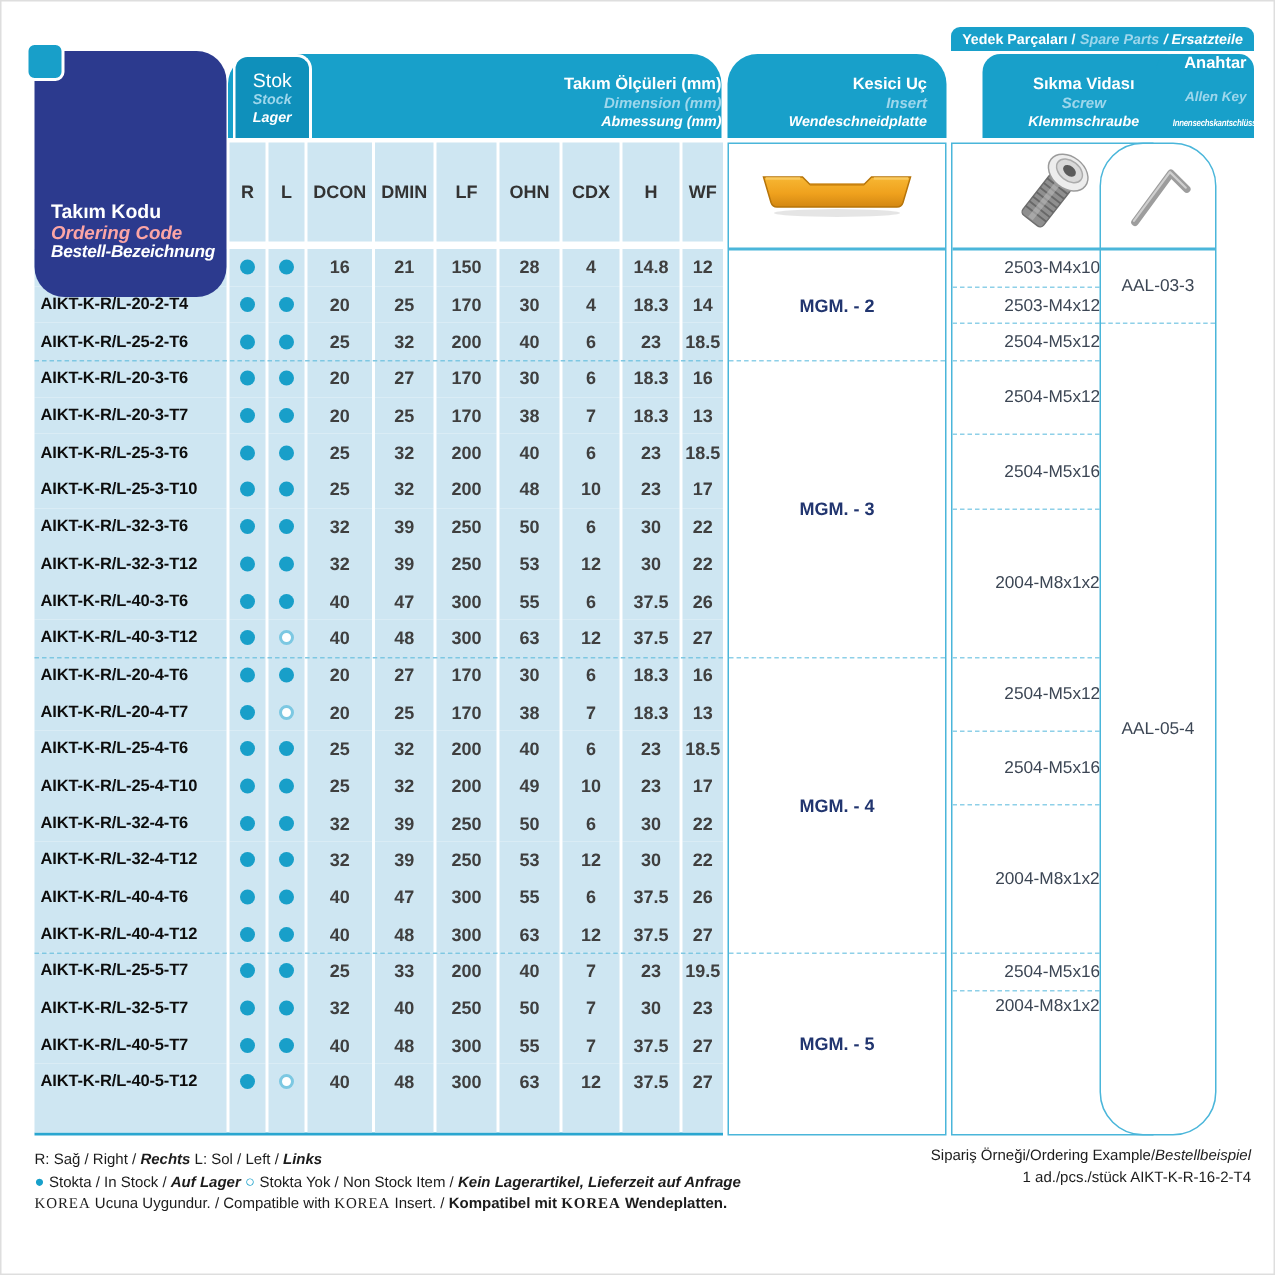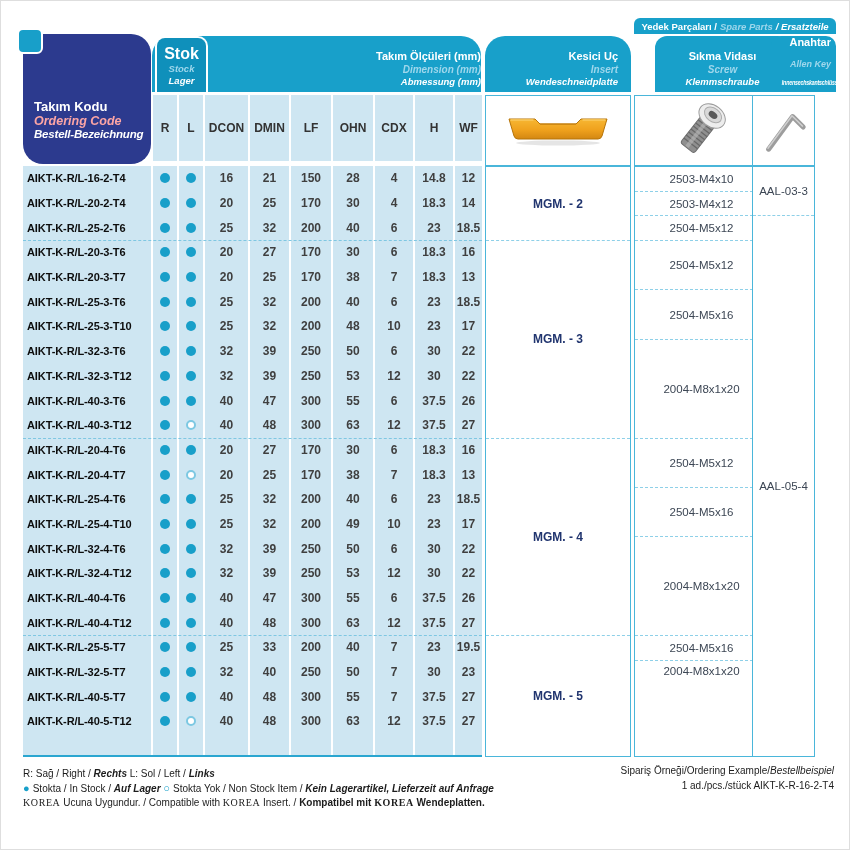--- a/index.html
+++ b/index.html
@@ -2,21 +2,21 @@
 <html><head>
 <meta charset="utf-8">
 <style>
   html,body{margin:0;padding:0;background:#fff;}
   .page{position:relative;width:850px;height:850px;background:#fff;overflow:hidden;
         font-family:"Liberation Sans",sans-serif;border:1px solid #dedede;box-sizing:border-box;}
 
   
   .tab{position:absolute;left:16px;top:27px;width:26px;height:26px;background:#189fc9;
        border:2px solid #fff;border-radius:6px;z-index:5;box-sizing:border-box;}
-  .codebox{position:absolute;left:22px;top:33px;width:128px;height:130px;background:#2c3a8e;
+  .codebox{position:absolute;left:22px;top:33px;width:128px;height:164px;background:#2c3a8e;
        border-radius:6px 20px 20px 20px;z-index:4;display:flex;flex-direction:column;
        justify-content:flex-end;padding:0 0 24px 11px;box-sizing:border-box;white-space:nowrap;}
   .codebox .l1{color:#fff;font-size:13px;font-weight:bold;}
   .codebox .l2{color:#fca5a5;font-size:12.5px;font-weight:bold;font-style:italic;}
   .codebox .l3{color:#fff;font-size:11.5px;font-weight:bold;font-style:italic;letter-spacing:-.2px;}
 
   .band{position:absolute;top:35px;height:56px;background:#18a0ca;box-sizing:border-box;
         display:flex;flex-direction:column;justify-content:flex-end;padding-bottom:5px;z-index:1;}
   .band .l1{color:#fff;font-size:11px;font-weight:bold;line-height:1.25;}
   .band .l2{color:#9ed7ec;font-size:10px;font-style:italic;font-weight:600;line-height:1.2;}
@@ -25,21 +25,21 @@
   .insert-head{left:484px;width:146px;border-radius:20px 20px 0 0;text-align:right;padding-right:13px;}
   .screw-head{left:654px;width:135px;border-radius:12px 12px 0 0;text-align:center;}
   .allen-head{left:770px;width:65px;border-radius:10px 10px 0 0;text-align:right;padding-right:5px;justify-content:space-between;}
   .allen-head .l2{font-size:9px;}
   .allen-head .l3{font-size:6.4px;transform:scaleX(.82);transform-origin:100% 50%;letter-spacing:-.2px;}
 
   .stok{position:absolute;left:154px;top:35px;width:53px;height:56px;background:#0f90bb;
         border:2px solid #fff;border-bottom:none;border-radius:10px 10px 0 0;z-index:2;
         box-sizing:border-box;display:flex;flex-direction:column;justify-content:center;
         text-align:center;line-height:1.2;}
-  .stok .l1{color:#fff;font-size:16px;font-weight:bold;}
+  .stok .l1{color:#fff;font-size:13px;font-weight:normal;}
   .stok .l2{color:#9ed7ec;font-size:9.5px;font-style:italic;font-weight:600;}
   .stok .l3{color:#fff;font-size:9.5px;font-weight:bold;font-style:italic;}
 
   .banner{position:absolute;left:633px;top:17px;width:202px;height:16px;background:#18a0ca;
         border-radius:6px 6px 0 0;display:flex;align-items:center;justify-content:center;
         gap:3px;font-size:9.5px;white-space:nowrap;}
   .banner .b1{color:#fff;font-weight:bold;}
   .banner .b2{color:#9ed7ec;font-style:italic;font-weight:600;}
   .banner .b3{color:#fff;font-weight:bold;font-style:italic;}
 
@@ -62,21 +62,21 @@
   .dot{width:10px;height:10px;border-radius:50%;box-sizing:border-box;}
   .dot.f{background:#189fc9;}
   .dot.o{background:#fff;border:2px solid #7cc8e2;}
   .groupline{position:absolute;left:22px;width:459px;height:0;border-top:1.5px dashed #7ec7e2;z-index:3;}
 
   
   .col-box{position:absolute;top:94px;height:662px;background:#fff;border:1.5px solid #4ab6da;
         box-sizing:border-box;display:flex;flex-direction:column;}
   .insert-box{left:484px;width:146px;}
   .screw-box{left:633px;width:135px;}
-  .allen-box{left:751px;width:63px;}
+  .allen-box{left:732px;width:78px;border-radius:29px;}
   .icon-row{flex:0 0 69px;display:flex;align-items:center;justify-content:center;
         border-bottom:2px solid #4ab6da;}
   .cells{flex:1;display:flex;flex-direction:column;}
   .cell{flex:0 0 auto;display:flex;align-items:center;justify-content:center;
         border-bottom:1px dashed #8ed0e8;box-sizing:border-box;}
   .cell.last{flex:1 1 auto;border-bottom:none;}
   .cell.top{align-items:flex-start;padding-top:4px;}
   .mgm{font-size:12px;font-weight:bold;color:#21356f;}
   .pcode{font-size:11.5px;color:#3c4654;font-weight:500;}
 

